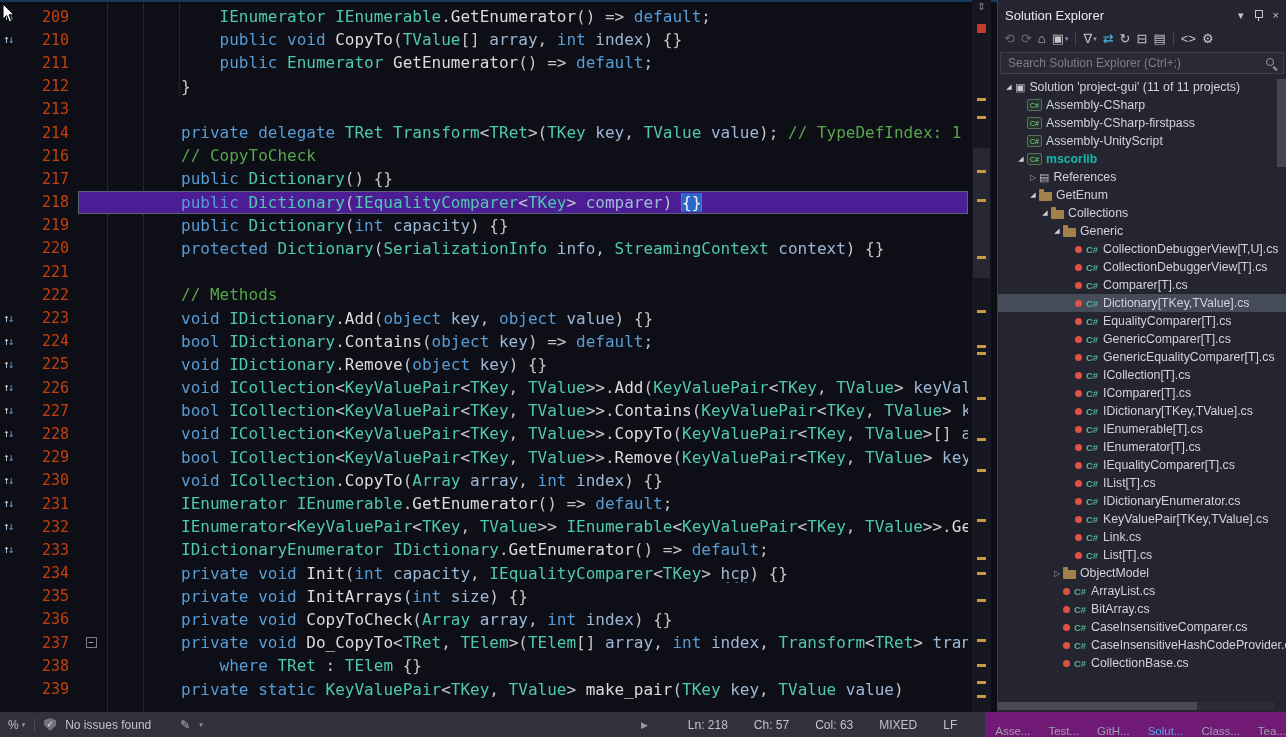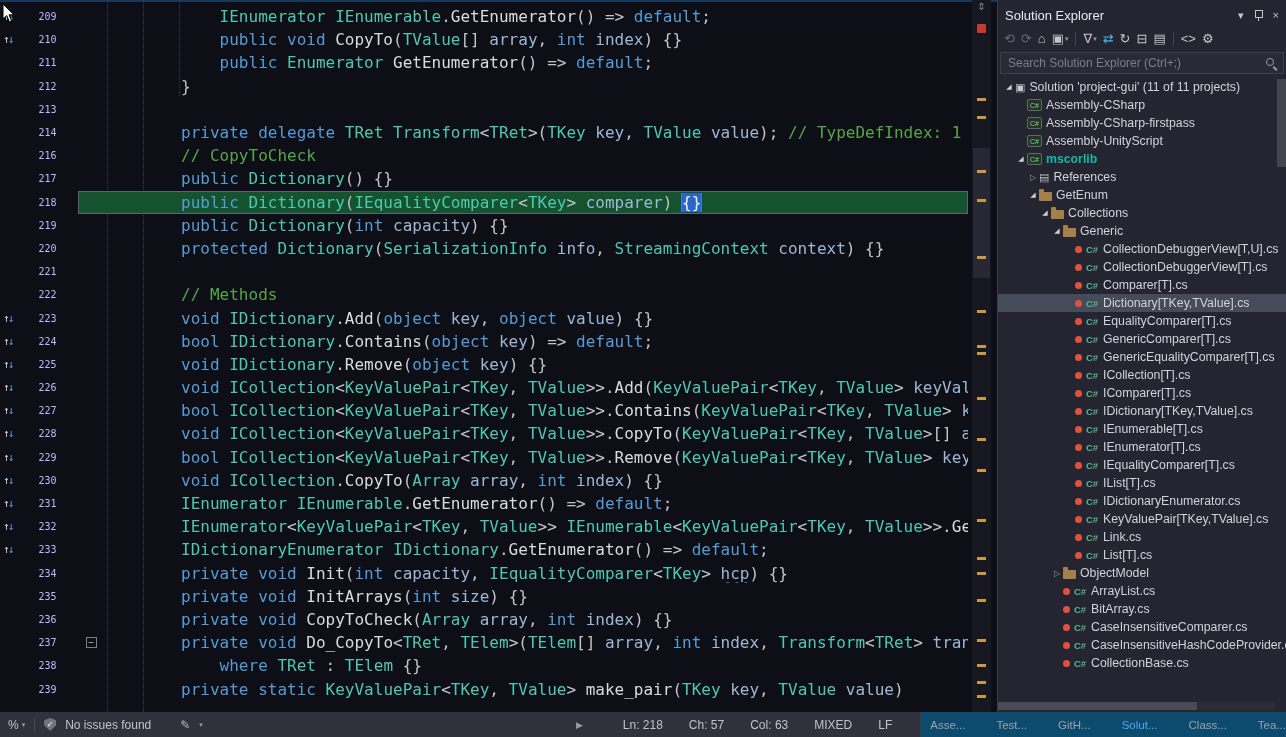--- a/index.html
+++ b/index.html
@@ -8,23 +8,23 @@
 
   
   .editor{position:relative;width:997px;height:712px;background:#0e0e16;overflow:hidden}
   .topline{position:absolute;top:0;left:0;width:100%;height:2px;background:#14395c}
   .lines{position:absolute;top:5px;left:0;width:972px;height:707px;overflow:hidden;
          font-family:"DejaVu Sans Mono",monospace;font-size:16px;z-index:2}
   .line{display:flex;height:23.2px;align-items:center}
   .col-glyph{width:26px;flex:none;display:flex;align-items:center;padding-left:3px;box-sizing:border-box}
   .au{color:#c9d2dc;font-size:11px;line-height:1}
   .ad{color:#5b9fe0;font-size:11px;line-height:1;margin-left:-2px}
-  .col-num{width:52px;flex:none;text-align:center;padding-right:9px;box-sizing:border-box;color:#c4b5fd;font-size:10px}
+  .col-num{width:52px;flex:none;text-align:right;padding-right:9px;box-sizing:border-box;color:#c2410c;font-size:15px}
   .rest{flex:1;display:flex;align-items:center;margin-right:4px;height:100%;box-sizing:border-box;min-width:0}
-  .line.current .rest{background:#14532d;box-shadow:inset 0 0 0 1px #59627a}
+  .line.current .rest{background:#4c1d95;box-shadow:inset 0 0 0 1px #59627a}
   .col-outline{width:26px;flex:none;display:flex;align-items:center;justify-content:center}
   .foldbox{width:11px;height:11px;border:1px solid #7e7e8a;color:#c5c5c5;font-size:9px;line-height:9px;text-align:center;background:#0e0e16;box-sizing:border-box}
   .col-code{white-space:pre;flex:1;overflow:hidden}
   .tk-k{color:#569cd6}.tk-t{color:#4ec9b0}.tk-i{color:#dcdcdc}.tk-m{color:#9db8d6}
   .tk-p{color:#c3c3c9}.tk-c{color:#57a64a}
   .tk-x{background:#2a66c9;color:#f2f2f2;box-shadow:0 0 0 1px #3d7bd8}
   .tk-g{text-decoration-line:underline;text-decoration-style:wavy;text-decoration-color:#3fae3f;text-underline-offset:3px}
   .tk-b{text-decoration-line:underline;text-decoration-style:wavy;text-decoration-color:#4f9fd6;text-underline-offset:3px}
   .guide{position:absolute;top:0;width:0;border-left:1px dotted #3c3c4a;z-index:1}
   .cursor-svg{position:absolute;left:2px;top:4px;z-index:9}
@@ -77,21 +77,21 @@
   .bottom{display:flex;height:25px}
   .status{width:997px;box-sizing:border-box;background:#31313b;display:flex;align-items:center;gap:9px;padding:0 28px 0 8px;color:#c2c2ca;font-size:12px}
   .zoom{display:inline-flex;align-items:center;gap:3px}
   .scar{font-size:7px;color:#9a9aa5}
   .ssep{width:1px;height:14px;background:#4a4a54}
   .shield{width:12px;height:13px;background:#74747e;clip-path:polygon(50% 0,100% 18%,100% 55%,50% 100%,0 55%,0 18%);display:inline-flex;align-items:center;justify-content:center;font-size:8px;color:#fff;flex:none}
   .pen{font-size:12px;margin-left:20px;color:#b8b8c0}
   .spacer{flex:1}
   .sright{display:flex;gap:26px;align-items:center}
   .sarrow{font-size:9px;color:#9a9aa5;margin-right:14px}
-  .ptabs{flex:1;background:#0c4a6e;border-left:1px solid #3c3c48;display:flex;align-items:center;gap:31px;padding-left:9px;box-sizing:border-box}
+  .ptabs{flex:1;background:#701a75;border-left:1px solid #3c3c48;display:flex;align-items:flex-end;gap:18px;padding-left:9px;box-sizing:border-box}
   .ptab{font-size:11.5px;color:#9fa0ab}
   .ptab.act{color:#54a7e8}
 </style>
 </head>
 <body>
 
 <div class="root">
   <div class="top">
 
     <div class="editor">

